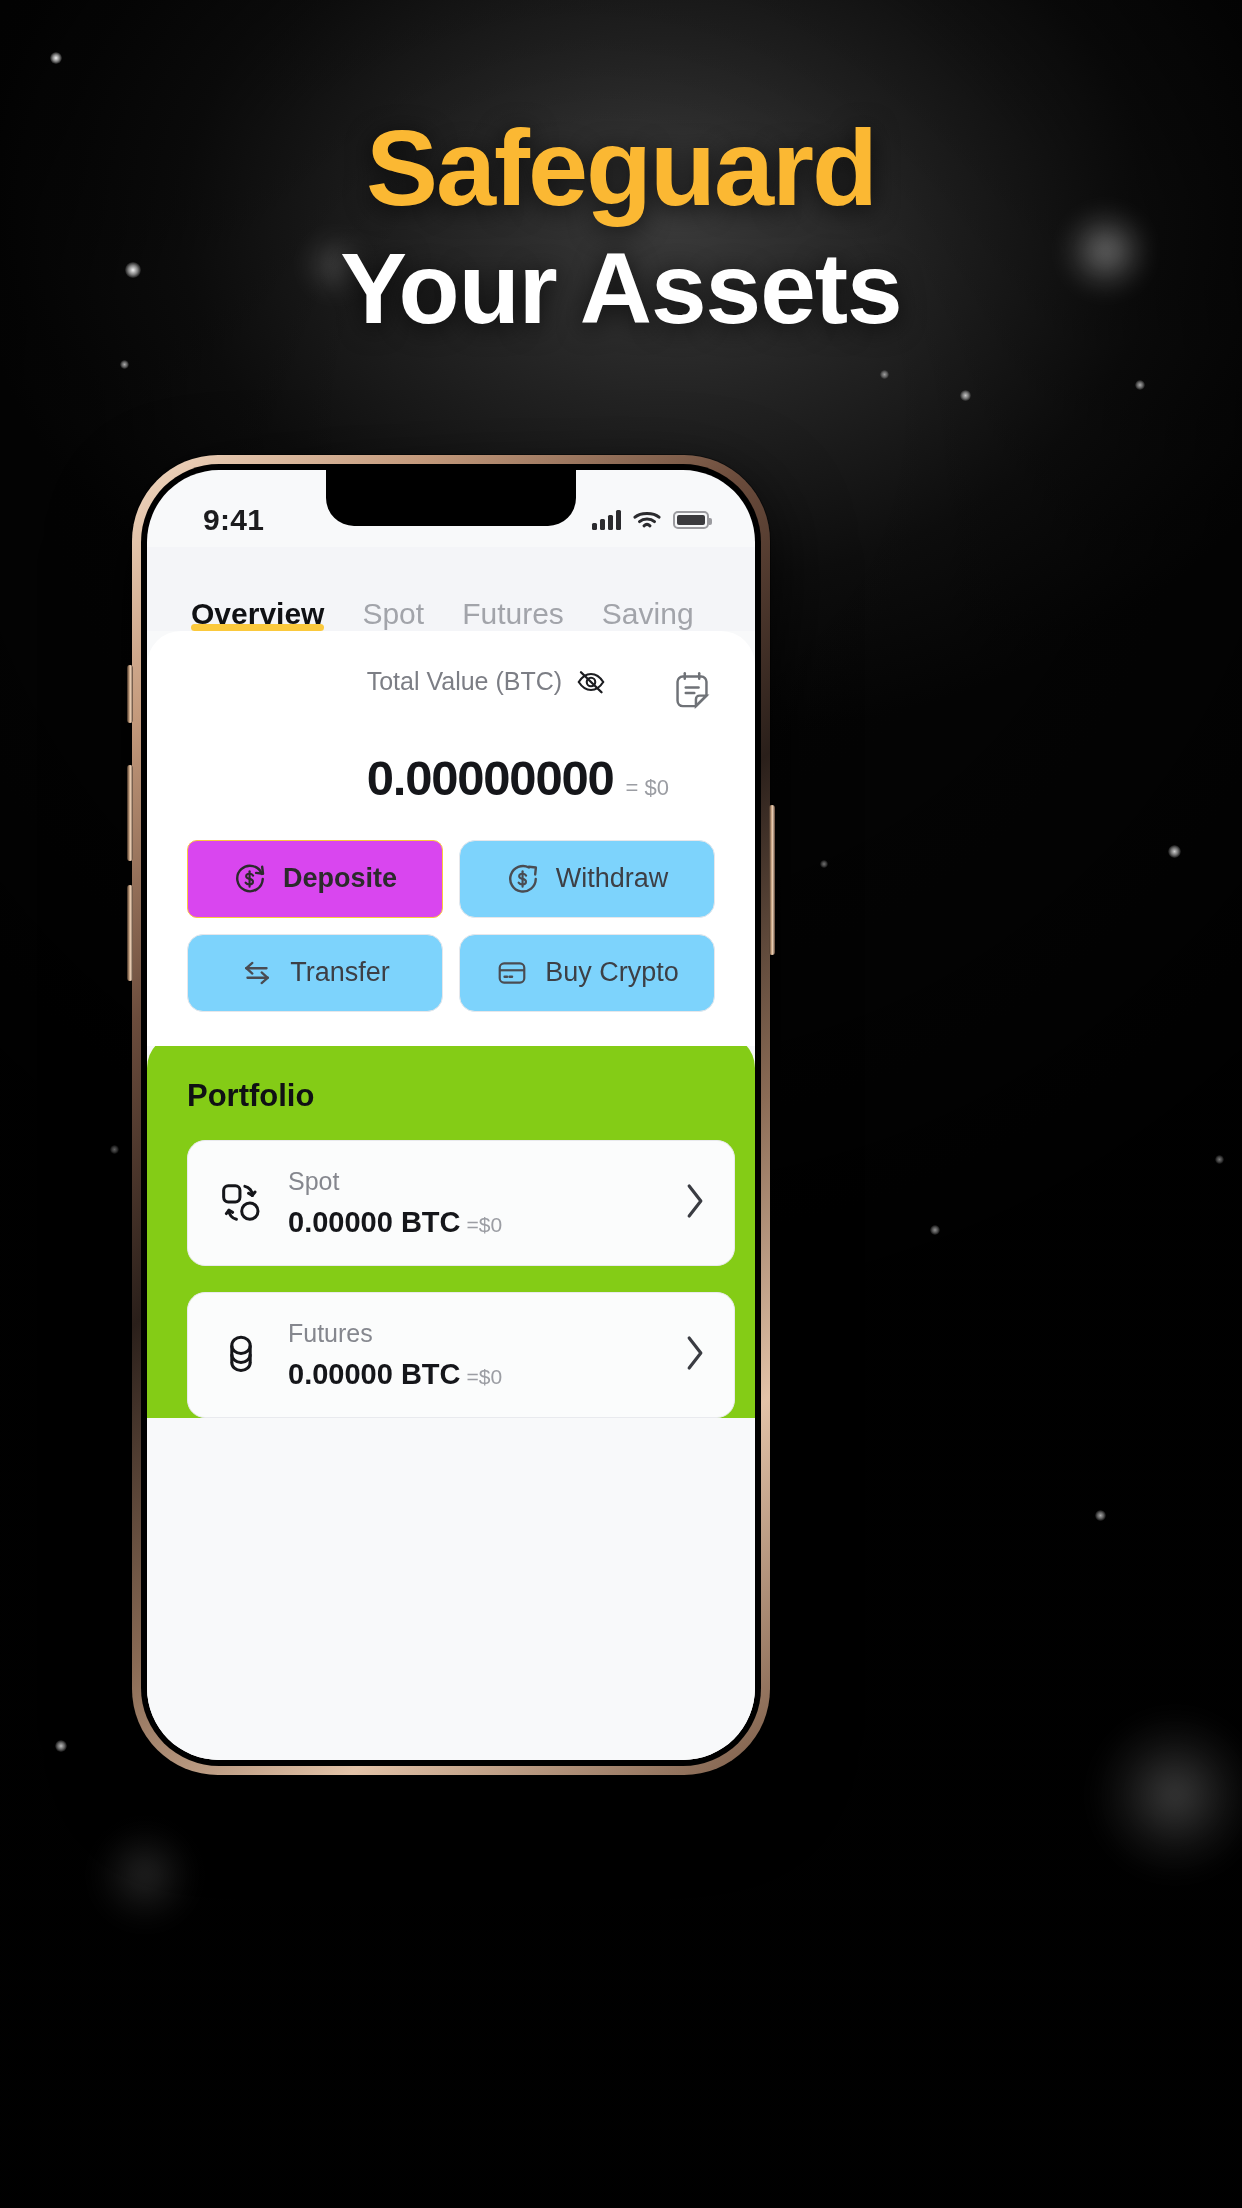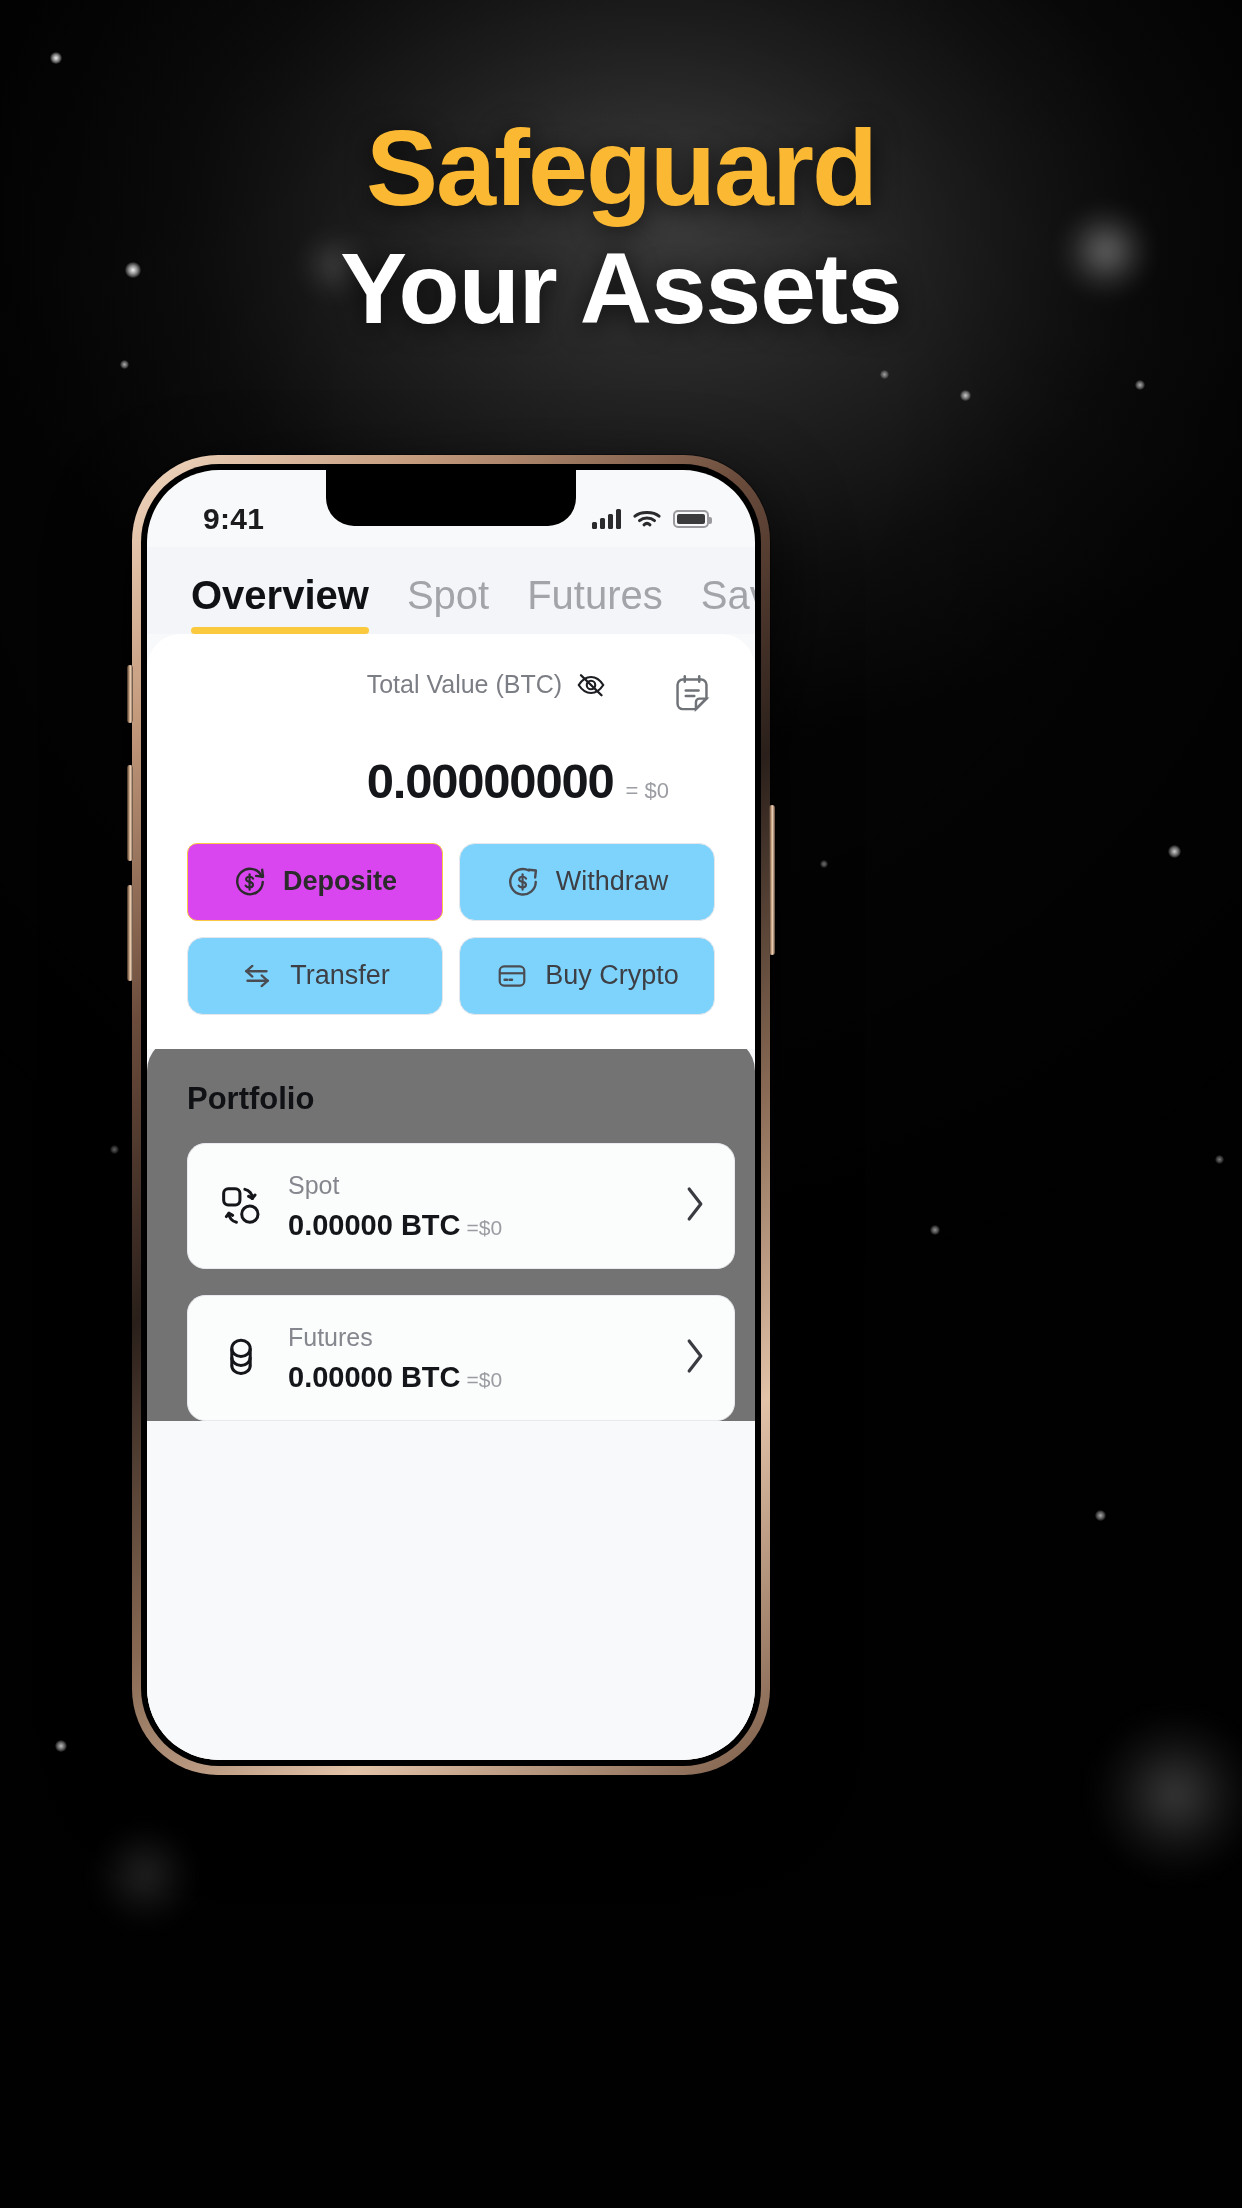--- a/index.html
+++ b/index.html
@@ -104,21 +104,21 @@
   .batt { width: 36px; height: 18px; border: 2px solid #9b9b9f; border-radius: 5px; padding: 2px; position: relative; }
   .batt span { display: block; height: 100%; width: 100%; background: #3b3b3e; border-radius: 2px; }
   .batt::after { content:""; position:absolute; right:-5px; top:5px; width:3px; height:7px; background:#9b9b9f; border-radius:0 2px 2px 0; }
 
   
   #tabs {
     display: flex; align-items: flex-end; gap: 38px;
     padding: 26px 0 0 44px; height: 96px;
     background: #f4f5f8;
   }
-  .tab { position: relative; padding-bottom: 16px; font-size: 40px; color: #a2a4aa; font-weight: 400; white-space: nowrap; }
+  .tab { position: relative; font-size: 30px; color: #a2a4aa; font-weight: 400; white-space: nowrap; }
   .tab.active { color: #101114; font-weight: 700; }
   .tab.active::after {
     content: ""; position: absolute; left: 0; right: 0; bottom: 0;
     height: 7px; border-radius: 4px; background: #fbc93d;
   }
 
   
   #balance-card {
     background: #ffffff;
     border-top-left-radius: 34px; border-top-right-radius: 34px;
@@ -136,21 +136,21 @@
   .act {
     height: 78px; border-radius: 16px;
     display: flex; align-items: center; justify-content: center; gap: 16px;
     font-size: 27px; color: #3d3f45; font-weight: 400;
     border: 1.5px solid #e6e7eb; background: #7dd3fc;
   }
   .act.primary { background: #d946ef; border-color: #fbc93d; color: #2b2b2b; font-weight: 700; border-radius: 10px; }
 
   
   #portfolio {
-    background: #737373;
+    background: #84cc16;
     border-top-left-radius: 34px; border-top-right-radius: 34px;
     margin-top: -12px;
     padding: 44px 20px 0 40px;
     flex: 1;
   }
   .section-title { font-size: 31px; font-weight: 700; color: #101114; }
   .section-sub { font-size: 25px; color: #8d9097; font-weight: 400; }
 
   .pf-row {
     margin-top: 26px;

